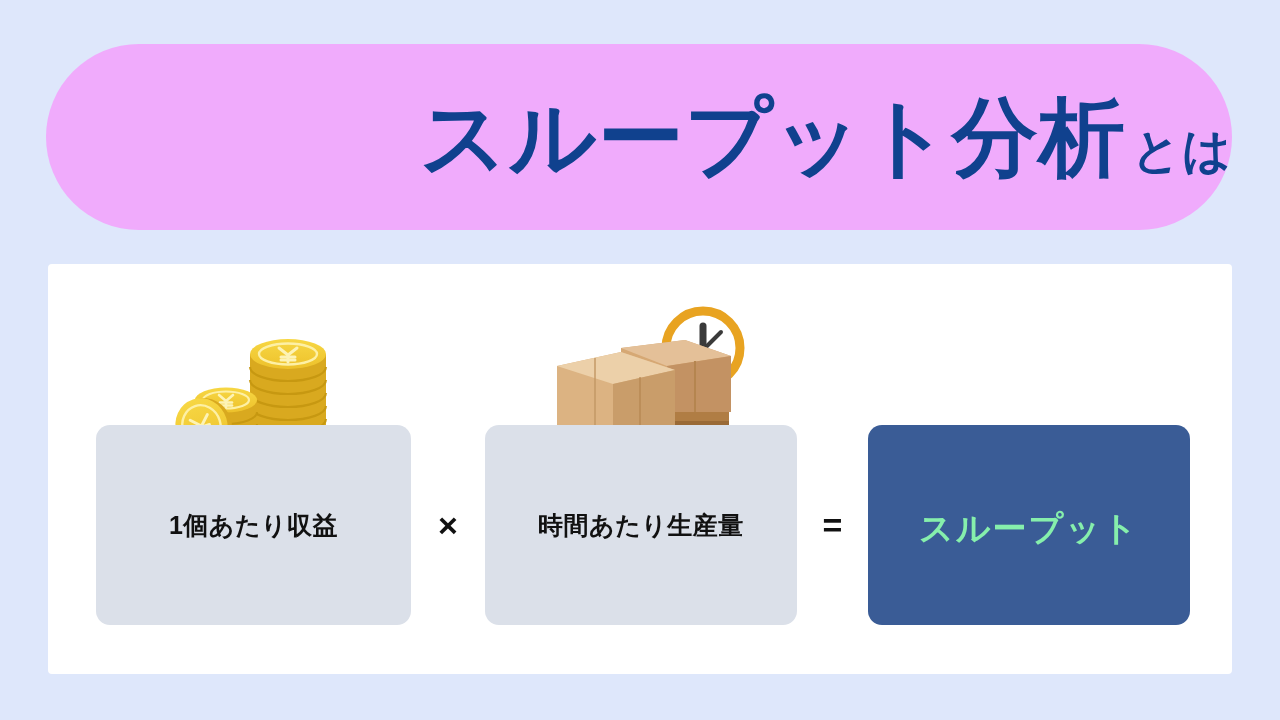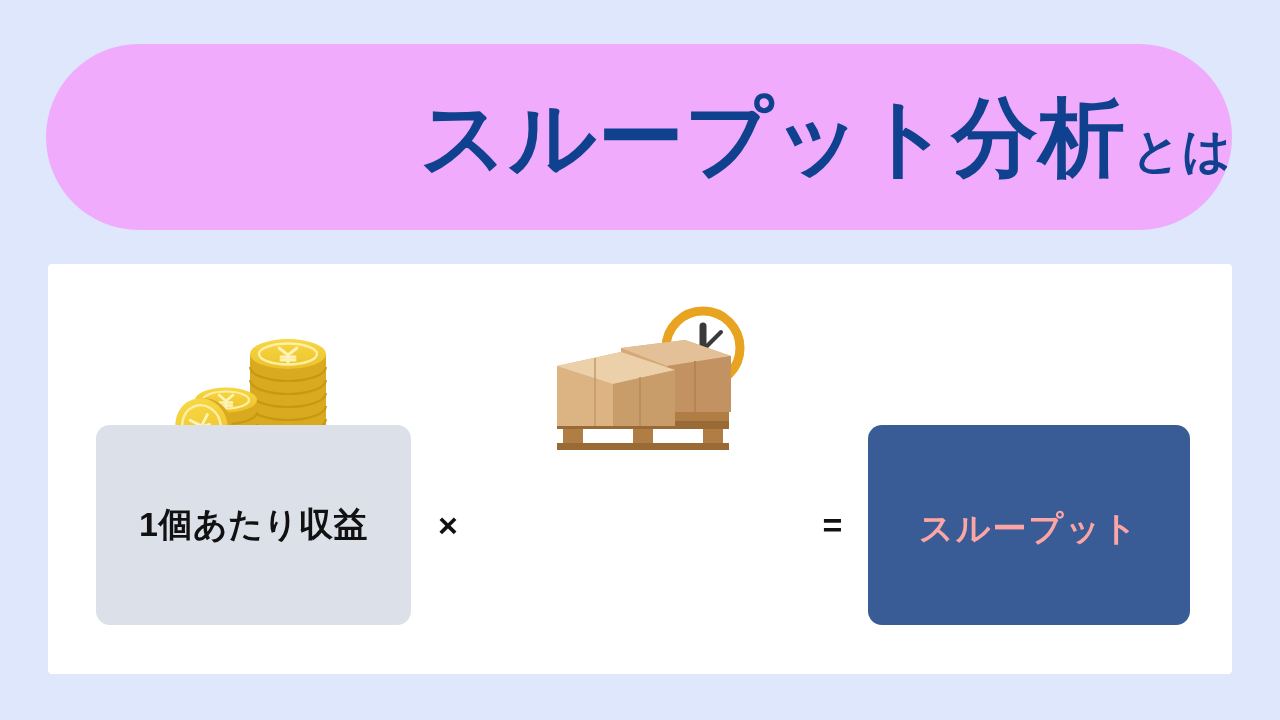--- a/index.html
+++ b/index.html
@@ -78,28 +78,28 @@
     justify-content: center;
     box-sizing: border-box;
   }
   .term-box.grey {
     background: #dbe0e9;
   }
   .term-box.accent {
     background: #3a5c96;
   }
   .term-label {
-    font-size: 34px;
+    font-size: 25px;
     font-weight: 700;
     color: #111111;
     letter-spacing: 0.5px;
     white-space: nowrap;
   }
   .term-box.accent .term-label {
-    color: #fca5a5;
+    color: #86efac;
     font-size: 34px;
     letter-spacing: 2px;
     margin-top: 8px;
   }
 
   #box-revenue { left: 48px;  width: 315px; }
   #box-output  { left: 437px; width: 312px; }
   #box-result  { left: 820px; width: 322px; }
 
   .operator {
@@ -245,20 +245,23 @@
 <div class="formula-row">
 
   <div class="term-box grey" id="box-revenue">
     <span class="term-label">1個あたり収益</span>
   </div>
 
   <div class="operator" id="op-times">
     <span>×</span>
   </div>
 
+  <div class="term-box grey" id="box-output">
+    <span class="term-label">時間あたり生産量</span>
+  </div>
 
   <div class="operator" id="op-equals">
     <span>=</span>
   </div>
 
   <div class="term-box accent" id="box-result">
     <span class="term-label">スループット</span>
   </div>
 
 </div>

